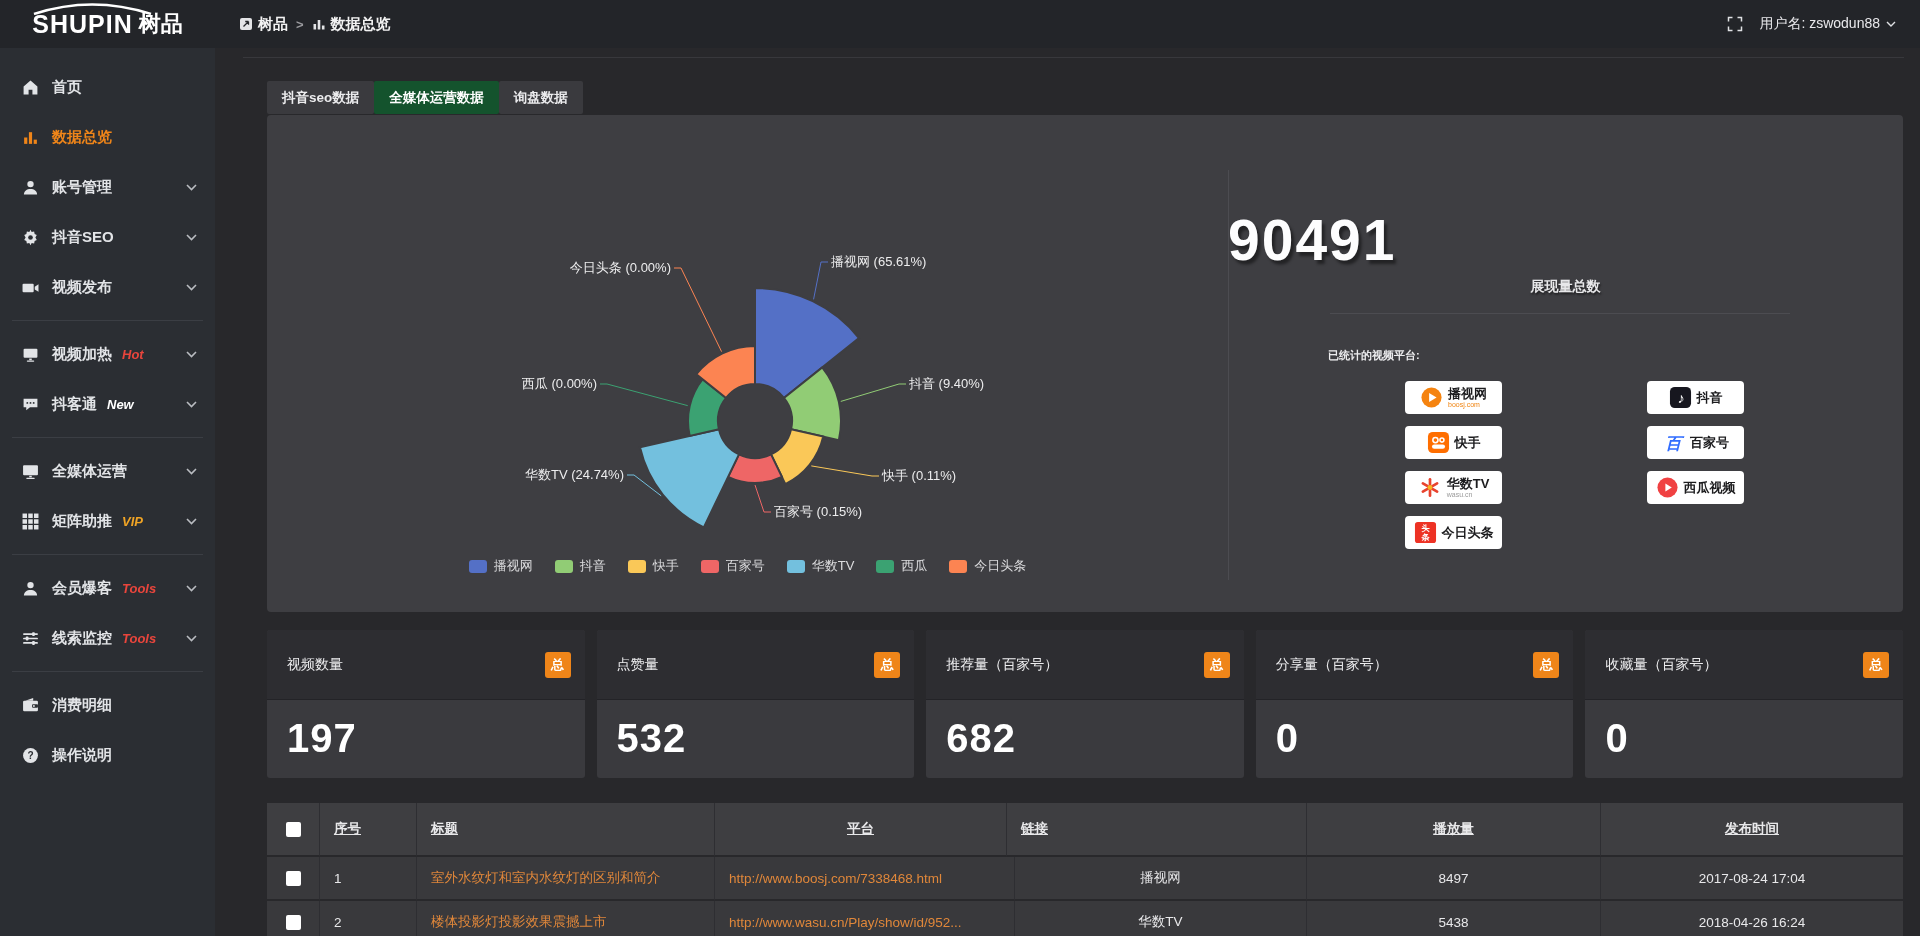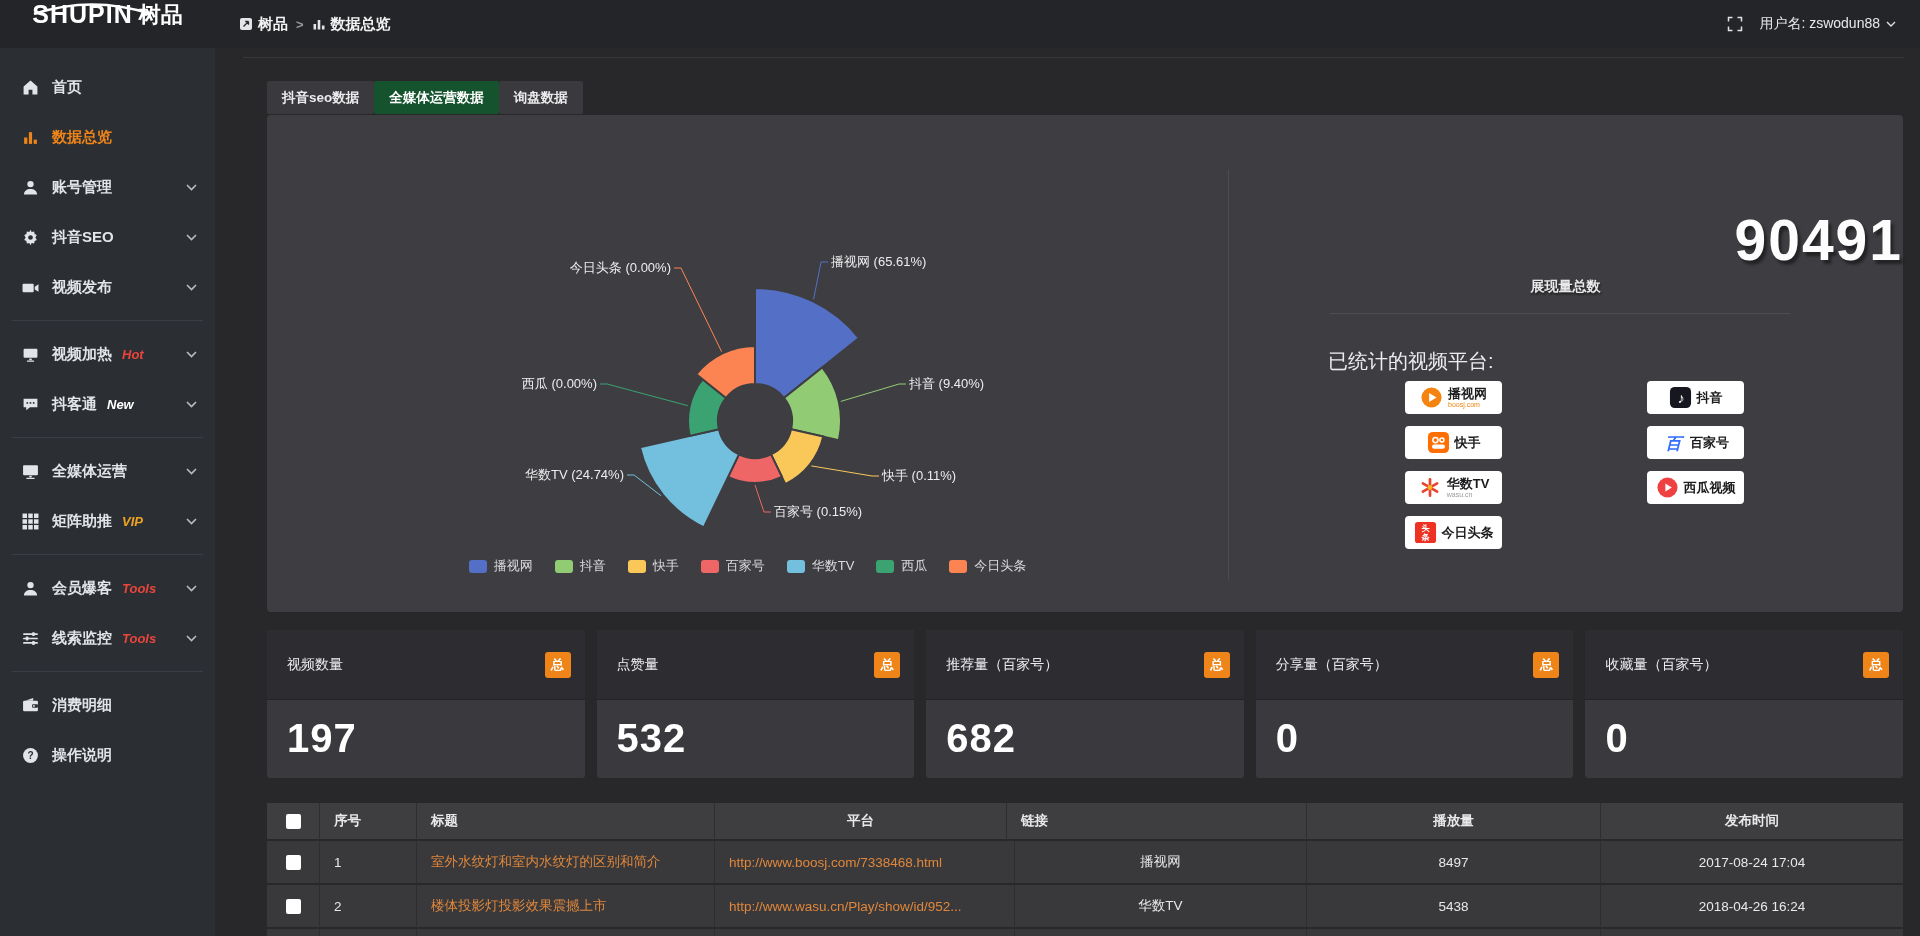--- a/index.html
+++ b/index.html
@@ -1,21 +1,21 @@
 <!DOCTYPE html>
 <html><head>
 <meta charset="utf-8">
 <style>
   * { box-sizing: border-box; margin: 0; padding: 0; }
   html,body { width:1920px; height:936px; overflow:hidden; }
   body { font-family:"Liberation Sans","DejaVu Sans",sans-serif; background:#28282b; color:#e6e6e8; position:relative; }
 
   
   .topbar { position:absolute; top:0; left:0; right:0; height:48px; background:#232529; display:flex; align-items:center; z-index:10; }
-  .logo { width:215px; height:100%; display:flex; justify-content:center; gap:6px; position:relative; }
+  .logo { width:215px; height:100%; display:flex; align-items:center; justify-content:center; gap:6px; position:relative; }
   .logo-arc { position:absolute; top:3px; left:30px; }
   .logo-main { font-size:25px; font-weight:800; letter-spacing:1px; color:#fff; transform:scaleY(1.02); }
   .logo-sub { font-size:22px; font-weight:800; color:#fff; }
   .breadcrumb { margin-left:24px; display:flex; align-items:center; gap:8px; font-size:15px; font-weight:700; color:#f2f2f2; }
   .crumb { display:flex; align-items:center; gap:5px; cursor:pointer; }
   .crumb-sep { color:#9a9a9e; font-size:13px; }
   .topbar-right { margin-left:auto; margin-right:24px; display:flex; align-items:center; gap:16px; font-size:14px; color:#e9e9ec; }
   .fs-btn { display:flex; cursor:pointer; }
   .user-wrap { display:flex; align-items:center; gap:6px; cursor:pointer; }
 
@@ -38,45 +38,45 @@
 
   .panel { position:absolute; left:52px; top:67px; width:1636px; height:497px; background:#3e3e42; border-radius:4px; }
   .pie-svg { position:absolute; left:0; top:0; }
   .pie-label { font-size:13px; fill:#ededee; }
   .legend { position:absolute; left:0; top:442px; width:961px; display:flex; justify-content:center; align-items:center; gap:22px; }
   .legend-item { display:flex; align-items:center; gap:7px; font-size:13px; color:#dcdcde; cursor:pointer; }
   .legend-swatch { width:18px; height:13px; border-radius:3px; }
 
   .summary { position:absolute; left:961px; top:0; width:675px; bottom:0; }
   .v-divider { position:absolute; left:0; top:55px; width:1px; height:410px; background:#4c4c51; }
-  .total-value { position:absolute; top:92px; left:0; width:100%; text-align:right; font-size:57px; font-weight:800; color:#fdfdfe; letter-spacing:2px; text-shadow:3px 4px 3px rgba(0,0,0,.45); }
+  .total-value { position:absolute; top:92px; left:0; width:100%; text-align:left; font-size:57px; font-weight:800; color:#fdfdfe; letter-spacing:2px; text-shadow:3px 4px 3px rgba(0,0,0,.45); }
   .total-label { position:absolute; top:163px; left:0; width:100%; text-align:center; font-size:14px; font-weight:800; color:#e8e8ea; text-shadow:1px 2px 2px rgba(0,0,0,.5); }
   .h-divider { position:absolute; top:198px; left:102px; width:460px; height:1px; background:#4c4c51; }
-  .platforms-label { position:absolute; top:233px; left:100px; font-size:20px; font-weight:400; color:#ececee; }
+  .platforms-label { position:absolute; top:233px; left:100px; font-size:11px; font-weight:700; color:#ececee; }
   .platform-col { position:absolute; top:266px; display:flex; flex-direction:column; gap:12px; }
   .col-left { left:177px; }
   .col-right { left:419px; }
   .pill { width:97px; height:33px; background:#fff; border-radius:4px; display:flex; align-items:center; justify-content:center; gap:5px; }
   .pill-text { display:flex; flex-direction:column; line-height:1.05; }
   .pill-name { font-size:13px; font-weight:800; color:#1c1c1e; white-space:nowrap; }
   .pill-sub { font-size:7px; color:#f0830f; }
   .pill-sub.gray { color:#9a9a9a; }
 
   .cards { position:absolute; left:52px; top:582px; width:1636px; height:148px; display:flex; gap:12px; }
   .card { flex:1; background:#3a3a3e; border-radius:3px; overflow:hidden; }
   .card-head { height:70px; background:#2d2d31; display:flex; align-items:center; padding:0 14px 0 20px; border-bottom:1px solid #232327; }
   .card-label { font-size:14px; color:#ededef; }
   .card-badge { margin-left:auto; width:26px; height:26px; background:#ef8519; color:#fff; border-radius:3px; display:flex; align-items:center; justify-content:center; font-size:13px; font-weight:700; }
   .card-value { font-size:40px; font-weight:700; color:#fff; margin:16px 0 0 20px; letter-spacing:1px; }
 
   .table { position:absolute; left:52px; top:755px; width:1636px; height:134px; overflow:hidden; }
   .t-row { display:flex; width:100%; }
   .cell { background:#39393c; height:44px; display:flex; align-items:center; font-size:13.5px; color:#e8e8ea; border-right:1px solid #2e2e32; border-bottom:2px solid #28282b; padding:0 14px; }
   .cell:last-child { border-right:none; }
-  .t-head .cell { background:#3e3e41; height:38px; font-weight:700; }
+  .t-head .cell { background:#3e3e41; height:54px; font-weight:700;text-decoration:underline; }
   .cell.center { justify-content:center; }
   .cell.orange { color:#e0873a; cursor:pointer; }
   .c0 { width:53px; justify-content:center; padding:0; }
   .c1 { width:97px; }
   .c2 { width:298px; }
   .c3 { width:300px; }
   .c4 { width:292px; }
   .c5 { width:294px; }
   .c6 { width:302px; }
   .cb { width:15px; height:15px; background:#fff; border-radius:2px; cursor:pointer; display:inline-block; }

